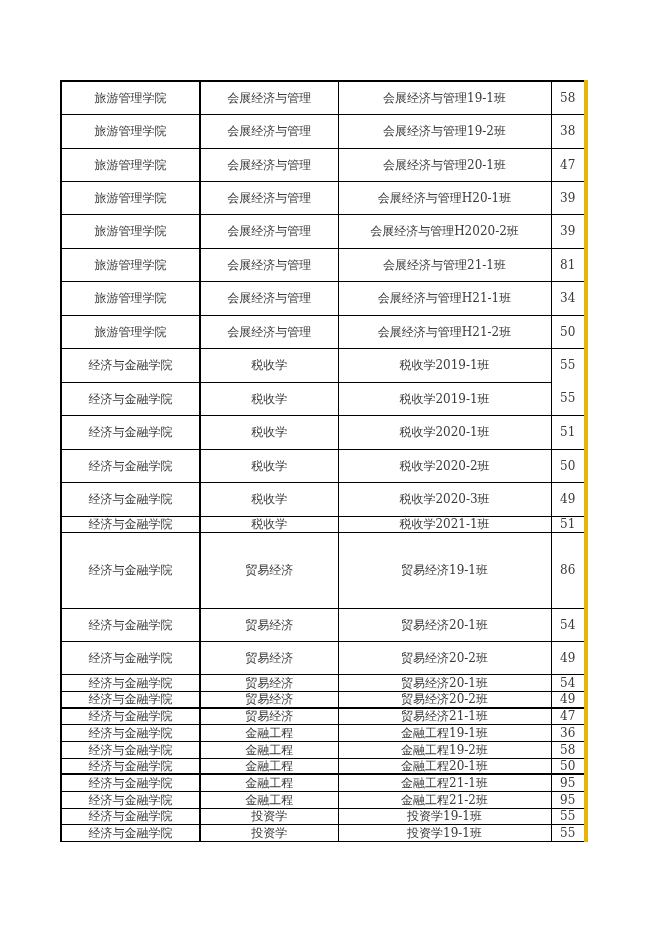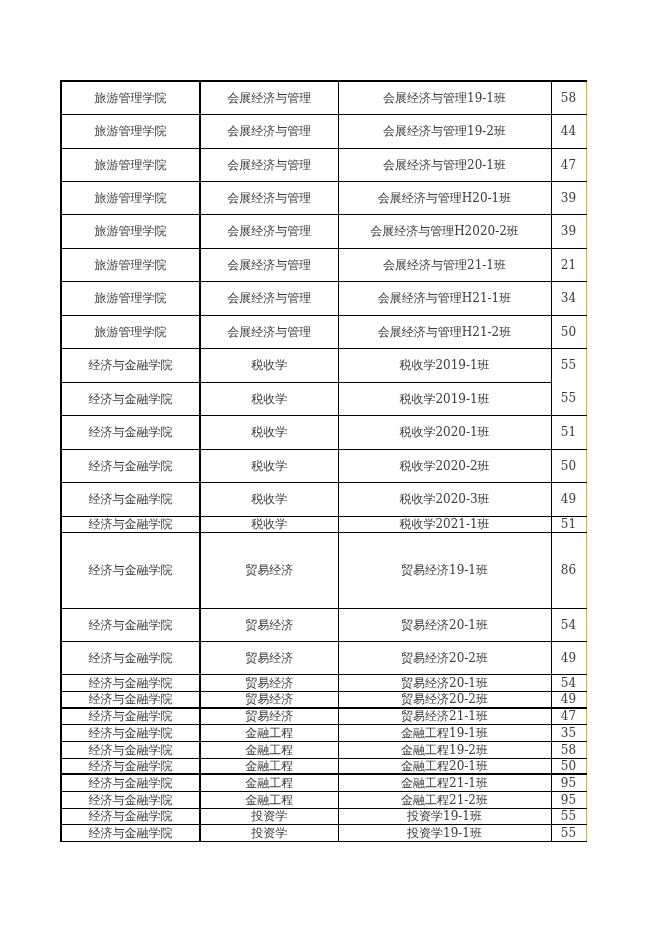--- a/index.html
+++ b/index.html
@@ -24,21 +24,21 @@
     border: 1px solid #000;
     text-align: center;
     vertical-align: middle;
     padding: 0;
     white-space: nowrap;
     overflow: hidden;
     line-height: 14px;
   }
   td.col1 { border-left: 2px solid #000; }
   td.col1 { border-right: 2px solid #000; }
-  td.col4 { border-right: 1px solid #eab308; }
+  td.col4 { border-right: 4px solid #eab308; }
   tr.first td { border-top: 2px solid #000; }
   tr.thick-top td { border-top: 2px solid #000; }
   td.no-bottom { border-bottom: none; }
   td.no-top { border-top: none; }
 </style>
 </head>
 <body>
 
 <div class="sheet">
   <table>
@@ -52,21 +52,21 @@
         <tr class="first" style="height: 33px;">
           <td class="col1">旅游管理学院</td>
           <td class="col2">会展经济与管理</td>
           <td class="col3">会展经济与管理19-1班</td>
           <td class="col4">58</td>
         </tr>
         <tr style="height: 34px;">
           <td class="col1">旅游管理学院</td>
           <td class="col2">会展经济与管理</td>
           <td class="col3">会展经济与管理19-2班</td>
-          <td class="col4">44</td>
+          <td class="col4">38</td>
         </tr>
         <tr style="height: 33px;">
           <td class="col1">旅游管理学院</td>
           <td class="col2">会展经济与管理</td>
           <td class="col3">会展经济与管理20-1班</td>
           <td class="col4">47</td>
         </tr>
         <tr style="height: 33px;">
           <td class="col1">旅游管理学院</td>
           <td class="col2">会展经济与管理</td>
@@ -76,21 +76,21 @@
         <tr style="height: 34px;">
           <td class="col1">旅游管理学院</td>
           <td class="col2">会展经济与管理</td>
           <td class="col3">会展经济与管理H2020-2班</td>
           <td class="col4">39</td>
         </tr>
         <tr style="height: 33px;">
           <td class="col1">旅游管理学院</td>
           <td class="col2">会展经济与管理</td>
           <td class="col3">会展经济与管理21-1班</td>
-          <td class="col4">21</td>
+          <td class="col4">81</td>
         </tr>
         <tr style="height: 34px;">
           <td class="col1">旅游管理学院</td>
           <td class="col2">会展经济与管理</td>
           <td class="col3">会展经济与管理H21-1班</td>
           <td class="col4">34</td>
         </tr>
         <tr style="height: 33px;">
           <td class="col1">旅游管理学院</td>
           <td class="col2">会展经济与管理</td>
@@ -166,21 +166,21 @@
         <tr class="thick-top" style="height: 16px;">
           <td class="col1">经济与金融学院</td>
           <td class="col2">贸易经济</td>
           <td class="col3">贸易经济21-1班</td>
           <td class="col4">47</td>
         </tr>
         <tr style="height: 17px;">
           <td class="col1">经济与金融学院</td>
           <td class="col2">金融工程</td>
           <td class="col3">金融工程19-1班</td>
-          <td class="col4">35</td>
+          <td class="col4">36</td>
         </tr>
         <tr style="height: 17px;">
           <td class="col1">经济与金融学院</td>
           <td class="col2">金融工程</td>
           <td class="col3">金融工程19-2班</td>
           <td class="col4">58</td>
         </tr>
         <tr style="height: 16px;">
           <td class="col1">经济与金融学院</td>
           <td class="col2">金融工程</td>

